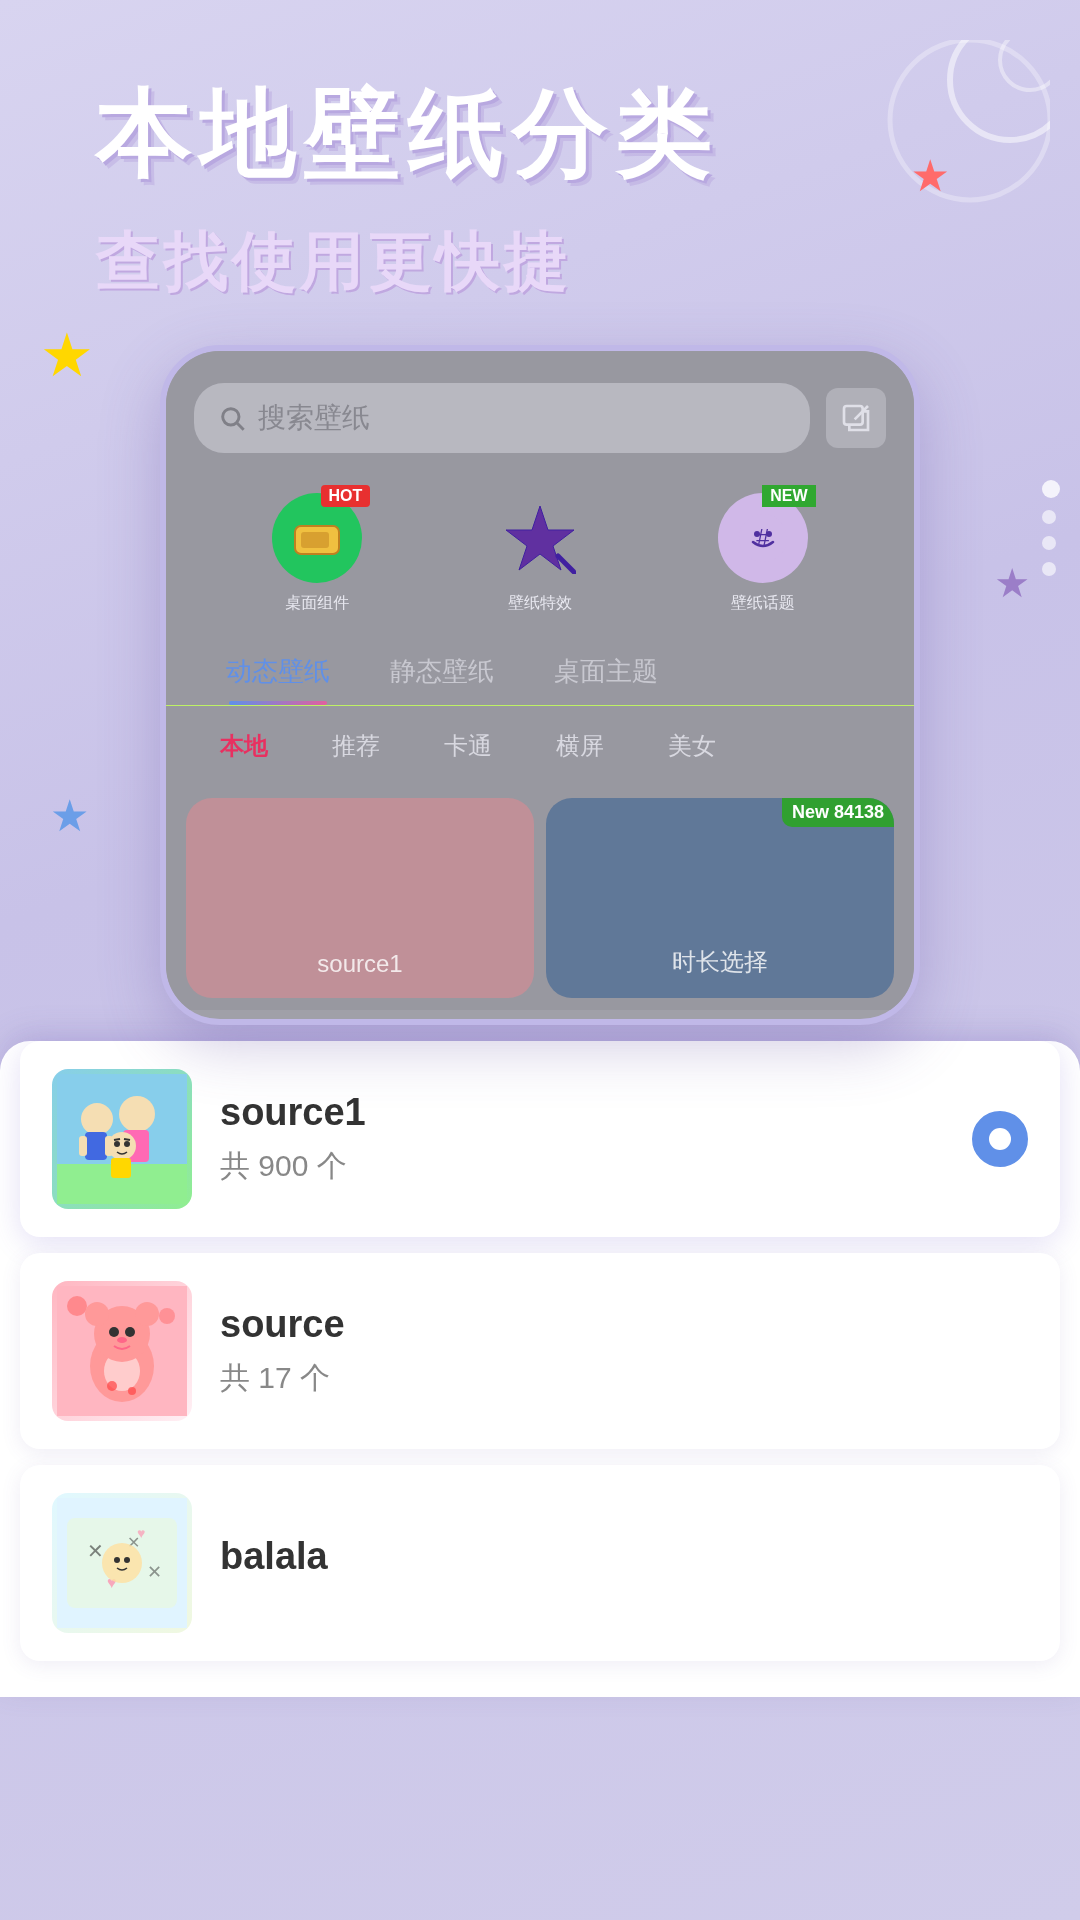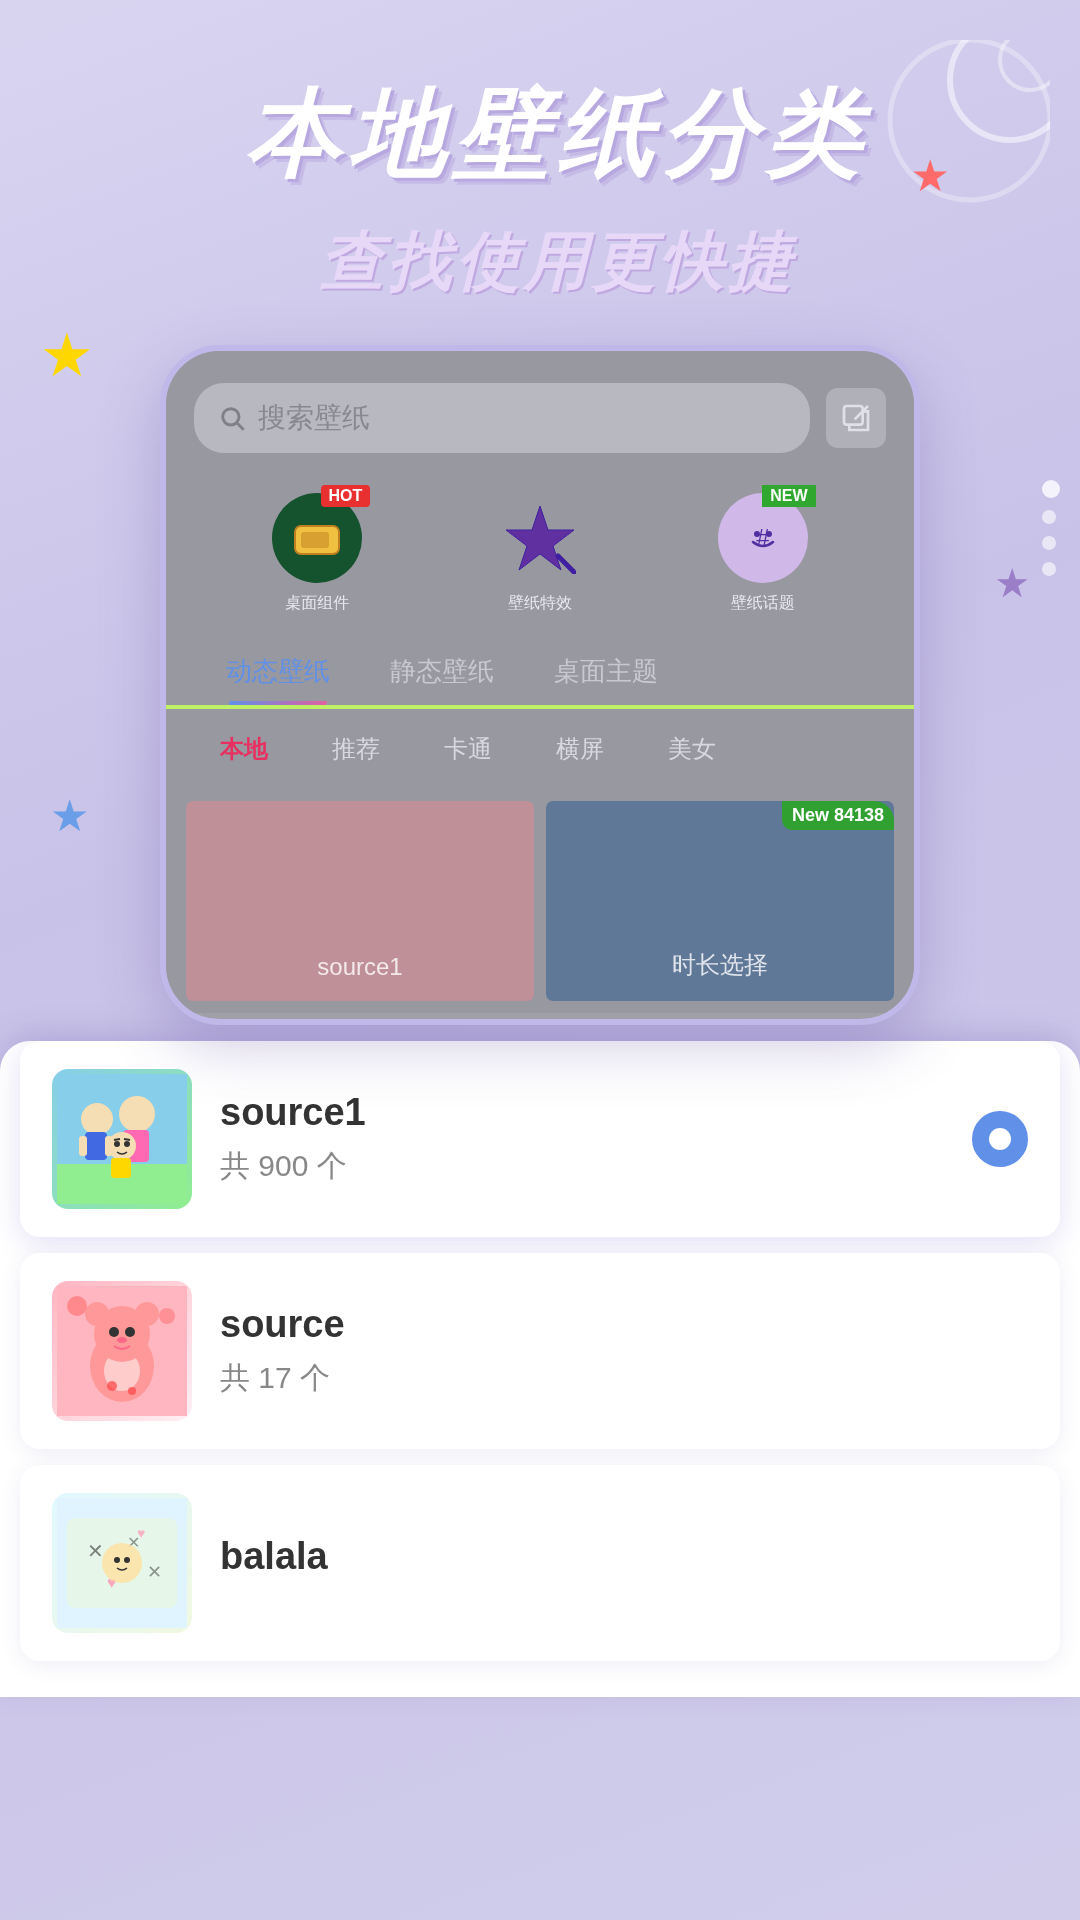--- a/index.html
+++ b/index.html
@@ -20,22 +20,21 @@
       top: 40px;
       right: 30px;
       width: 220px;
       height: 220px;
       pointer-events: none;
     }
 
     
     .title-section {
       padding: 80px 60px 0 96px;
-      text-align: center;
-      font-style: italic;
+      text-align: left;
     }
 
     .main-title {
       font-size: 96px;
       font-weight: 900;
       color: #fff;
       text-shadow: 3px 3px 0 #b8a8e0, 6px 6px 0 rgba(180,160,220,0.4);
       letter-spacing: 8px;
       line-height: 1.1;
     }
@@ -152,21 +151,21 @@
       width: 90px;
       height: 90px;
       border-radius: 50%;
       display: flex;
       align-items: center;
       justify-content: center;
       position: relative;
     }
 
     .feature-icon-circle.gold {
-      background: #14532d;
+      background: #22c55e;
       justify-content: center;
     }
 
     .feature-icon-circle.transparent {
       background: transparent;
     }
 
     .feature-icon-circle.purple-light {
       background: #d0b8e8;
     }
@@ -199,21 +198,21 @@
       color: #e8e8f0;
       font-size: 16px;
     }
 
     
     .tab-row {
       background: #9898a0;
       display: flex;
       gap: 0;
       padding: 0 30px;
-      border-bottom: 4px solid #bef264;
+      border-bottom: 1px solid #bef264;
     }
 
     .tab-item {
       padding: 16px 30px;
       font-size: 26px;
       color: #c8c8d0;
       cursor: pointer;
       position: relative;
     }
 
@@ -256,21 +255,21 @@
     .content-grid {
       background: #9898a0;
       display: grid;
       grid-template-columns: 1fr 1fr;
       gap: 12px;
       padding: 12px 20px;
       min-height: 200px;
     }
 
     .grid-card {
-      border-radius: 7px;
+      border-radius: 26px;
       height: 200px;
       display: flex;
       align-items: flex-end;
       justify-content: center;
       padding-bottom: 20px;
       position: relative;
       overflow: hidden;
     }
 
     .grid-card.pink { background: #c09098; }

